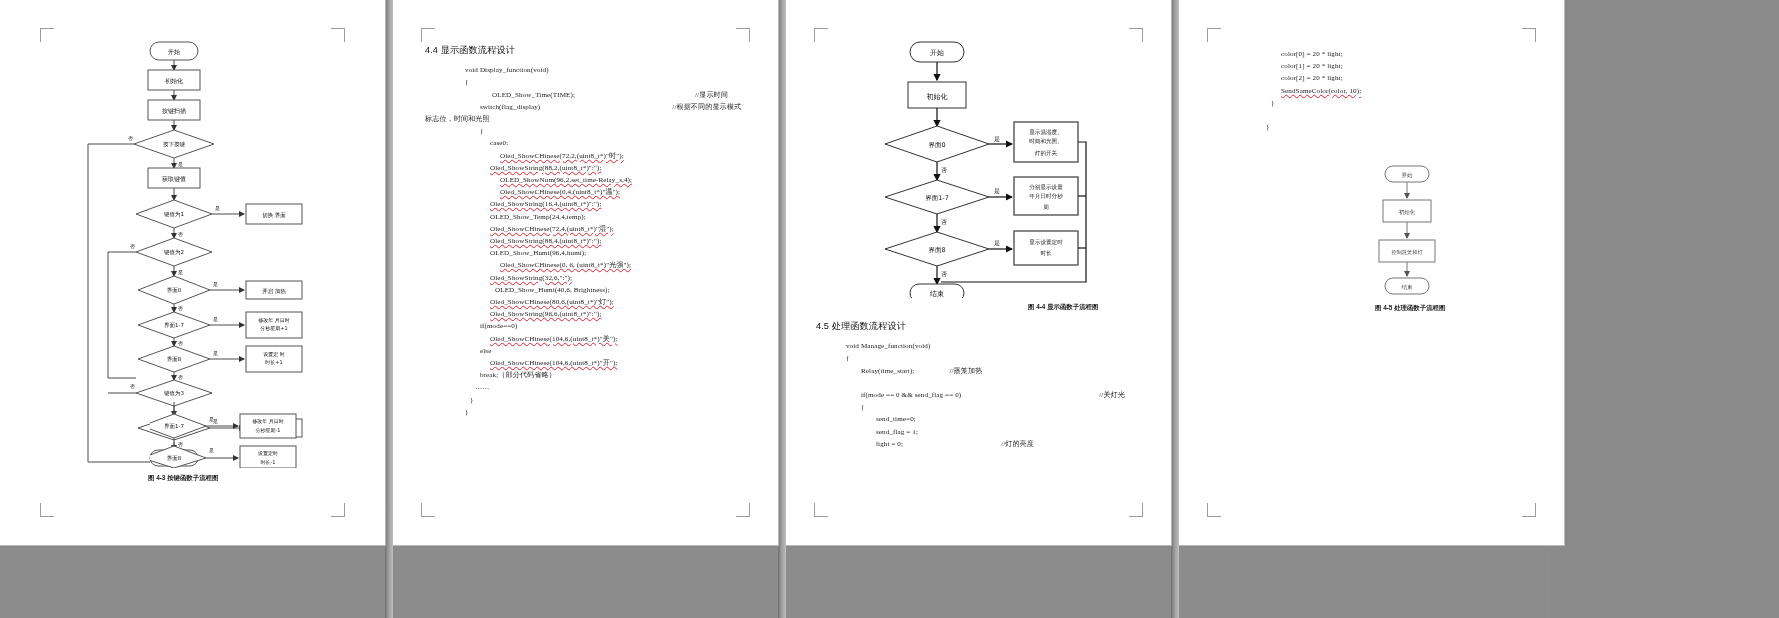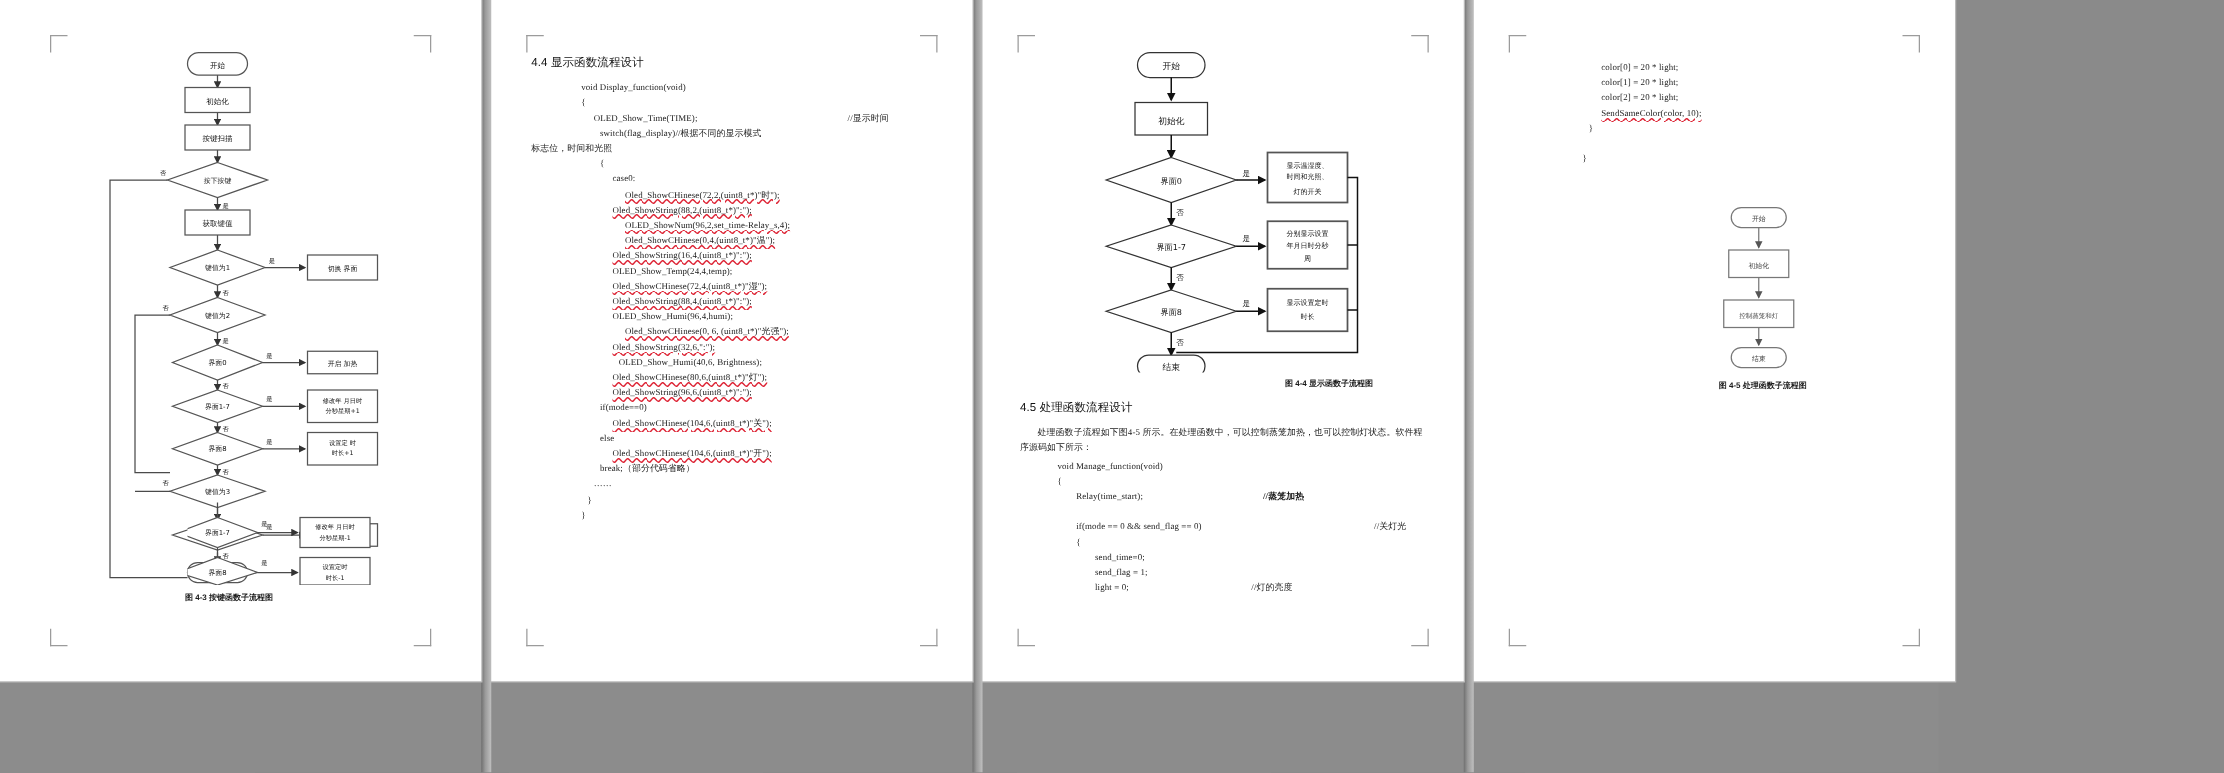--- a/index.html
+++ b/index.html
@@ -207,22 +207,22 @@
     <div class="cmark tl" style="left:28px;top:28px;"></div>
     <div class="cmark tr" style="right:28px;top:28px;"></div>
     <div class="cmark bl" style="left:28px;bottom:28px;"></div>
     <div class="cmark br" style="right:28px;bottom:28px;"></div>
 
     <div class="body-text" style="left:32px;top:44px;width:320px;">
       <h3 class="sec">4.4  显示函数流程设计</h3>
       <div id="p2code">
           <div class="code-line" style="padding-left: 40px; position: relative;"><span>void Display_function(void)</span></div>
           <div class="code-line" style="padding-left: 40px; position: relative;"><span>{</span></div>
-          <div class="code-line" style="padding-left: 50px; position: relative;"><span>OLED_Show_Time(TIME);</span><span class="cmt" style="margin-left: 120px;">//显示时间</span></div>
-          <div class="code-line" style="padding-left: 55px; position: relative;"><span>switch(flag_display)</span><span class="cmt" style=" text-align: right;">//根据不同的显示模式</span></div>
+          <div class="code-line" style="padding-left: 50px; position: relative; text-align: center;"><span>OLED_Show_Time(TIME);</span><span class="cmt" style="margin-left: 120px;">//显示时间</span></div>
+          <div class="code-line" style="padding-left: 55px; position: relative;"><span>switch(flag_display)</span><span class="cmt" style="margin-left: 132px; text-align: right;">//根据不同的显示模式</span></div>
           <div class="code-line" style="padding-left: 0px; position: relative;"><span>标志位，时间和光照</span></div>
           <div class="code-line" style="padding-left: 55px; position: relative;"><span>{</span></div>
           <div class="code-line" style="padding-left: 65px; position: relative;"><span>case0:</span></div>
           <div class="code-line" style="padding-left: 75px; position: relative;"><span class="sp">Oled_ShowCHinese(72,2,(uint8_t*)"时");</span></div>
           <div class="code-line" style="padding-left: 65px; position: relative;"><span class="sp">Oled_ShowString(88,2,(uint8_t*)":");</span></div>
           <div class="code-line" style="padding-left: 75px; position: relative;"><span class="sp">OLED_ShowNum(96,2,set_time-Relay_s,4);</span></div>
           <div class="code-line" style="padding-left: 75px; position: relative;"><span class="sp">Oled_ShowCHinese(0,4,(uint8_t*)"温");</span></div>
           <div class="code-line" style="padding-left: 65px; position: relative;"><span class="sp">Oled_ShowString(16,4,(uint8_t*)":");</span></div>
           <div class="code-line" style="padding-left: 65px; position: relative;"><span>OLED_Show_Temp(24,4,temp);</span></div>
           <div class="code-line" style="padding-left: 65px; position: relative;"><span class="sp">Oled_ShowCHinese(72,4,(uint8_t*)"湿");</span></div>
@@ -305,25 +305,24 @@
       <line x1="91" y1="228" x2="91" y2="246" stroke="#111" stroke-width="1.2" marker-end="url(#ar3)"></line>
 
       <rect x="64" y="246" width="54" height="18" rx="9" fill="#fff" stroke="#333" stroke-width="1"></rect>
       <text x="91" y="258" font-size="7" text-anchor="middle" fill="#111" font-family="DejaVu Sans, sans-serif">结束</text>
     </svg>
 
     <div class="fig-cap" style="left:242px;top:303px;">图 4-4   显示函数子流程图</div>
 
     <div class="body-text" style="left:30px;top:320px;width:322px;">
       <h3 class="sec">4.5  处理函数流程设计</h3>
-      <p class="para">处理函数子流程如下图4-5 所示。在处理函数中，可以控制蒸笼加热，也可以控制灯状态。软件程序源码如下所示：</p>
       <div id="p3code">
           <div class="code-line" style="padding-left: 30px; position: relative;"><span>void Manage_function(void)</span></div>
           <div class="code-line" style="padding-left: 30px; position: relative;"><span>{</span></div>
-          <div class="code-line" style="padding-left: 45px; position: relative;"><span>Relay(time_start);</span><span class="cmt" style="margin-left: 96px; font-weight: bold;">//蒸笼加热</span></div>
+          <div class="code-line" style="padding-left: 45px; position: relative;"><span>Relay(time_start);</span><span class="cmt" style="margin-left: 35px;">//蒸笼加热</span></div>
           <div class="code-line" style="padding-left: 0px; position: relative;"><span>&nbsp;</span></div>
           <div class="code-line" style="padding-left: 45px; position: relative;"><span>if(mode == 0 &amp;&amp; send_flag == 0)</span><span class="cmt" style="margin-left: 138px;">//关灯光</span></div>
           <div class="code-line" style="padding-left: 45px; position: relative;"><span>{</span></div>
           <div class="code-line" style="padding-left: 60px; position: relative; font-family: Liberation Serif, serif;"><span>send_time=0;</span></div>
           <div class="code-line" style="padding-left: 60px; position: relative;"><span>send_flag = 1;</span></div>
           <div class="code-line" style="padding-left: 60px; position: relative;"><span>light = 0;</span><span class="cmt" style="margin-left: 98px;">//灯的亮度</span></div>
         </div>
     </div>
   </div>
 

